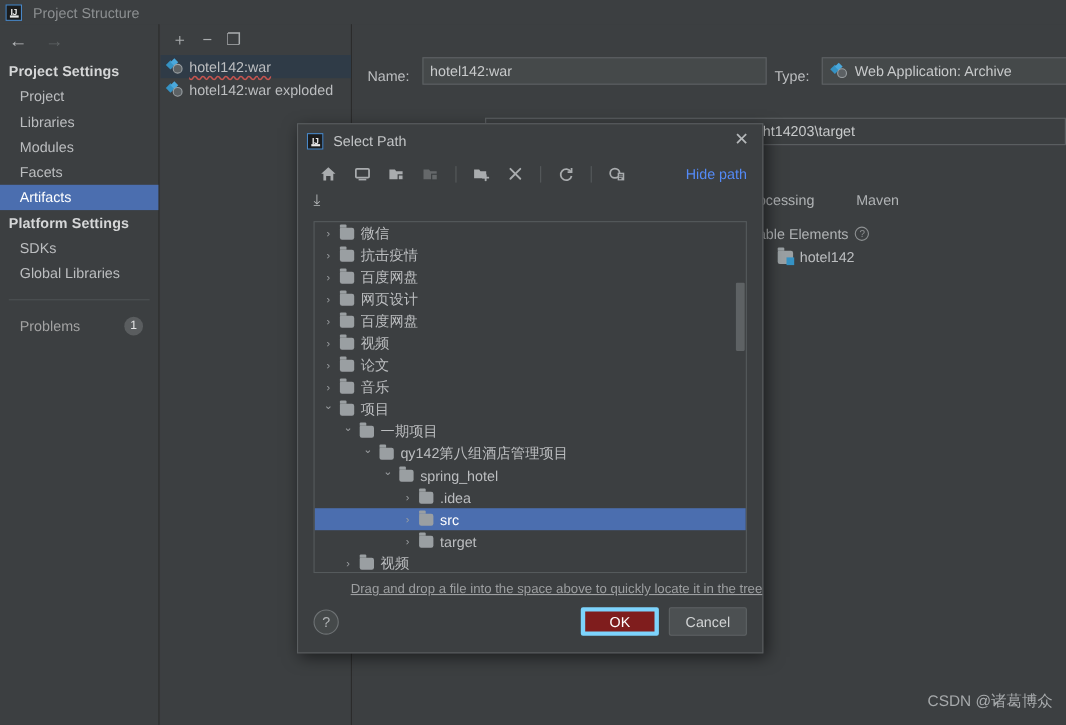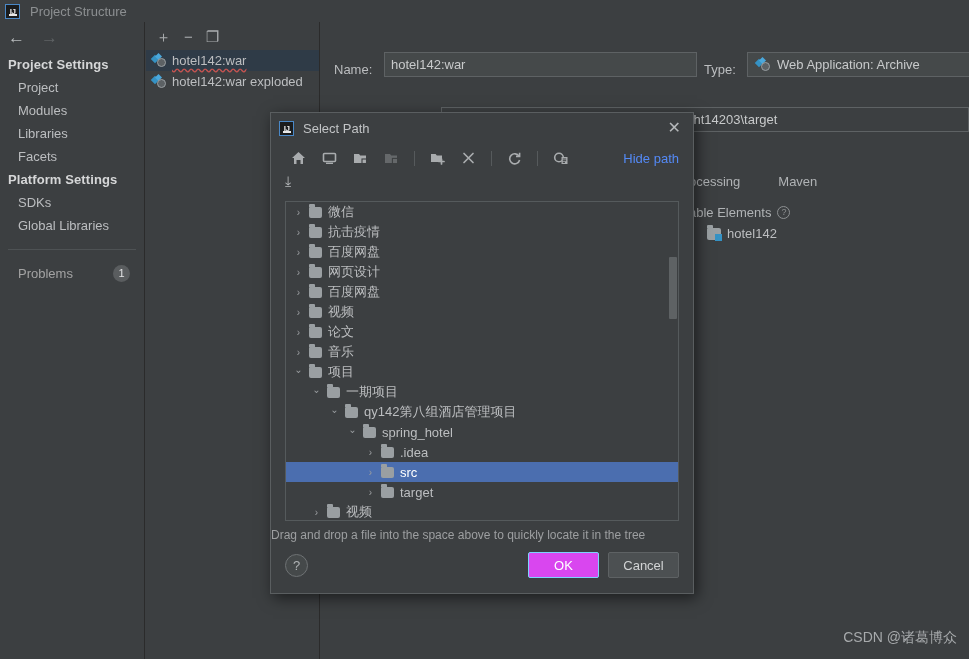--- a/index.html
+++ b/index.html
@@ -143,33 +143,33 @@
   .trow.sel { background: #4b6eaf; color: #ffffff; }
   .twist { width: 13px; text-align: center; color: #9a9da0; font-size: 10px; flex: none; }
   .twist.open { font-size: 10px; }
   .fold {
     width: 13px; height: 11px; background: #9a9fa2; border-radius: 1px 2px 2px 2px;
     position: relative; flex: none; margin-right: 6px;
   }
   .fold::before { content:""; position:absolute; left:0; top:-3px; width:6px; height:3px; background:#9a9fa2; border-radius:1px 1px 0 0; }
   .tscroll { position: absolute; right: 1px; top: 55px; width: 8px; height: 62px; background: #5e6264; border-radius: 1px; }
 
-  .hint { text-align: left; font-size: 12px; color: #9d9fa1; margin-top: 7px; }
+  .hint { text-align: right; font-size: 12px; color: #9d9fa1; margin-top: 7px; text-decoration: underline; }
   .dlg-footer { position: absolute; left: 0; bottom: 0; width: 100%; height: 56px; display: flex; align-items: center; padding: 0 14px; }
   .help-btn {
     width: 23px; height: 23px; border-radius: 50%; border: 1px solid #6e7274;
     color: #b0b3b5; font-size: 13px; line-height: 21px; text-align: center; background: #45494a;
   }
   .fspacer { flex: 1; }
   .btn {
     height: 26px; min-width: 71px; font-size: 13px; border-radius: 2px;
     display: flex; align-items: center; justify-content: center;
     font-family: "Liberation Sans", sans-serif;
   }
-  .btn.ok { background: #d946ef; border: 1px solid #7dd3fc; color: #ffffff; margin-right: 9px; }
+  .btn.ok { background: #7f1d1d; border: 4px solid #7dd3fc; color: #ffffff; margin-right: 9px; }
   .btn.cancel { background: #4c5052; border: 1px solid #5e6264; color: #d2d4d5; }
 
   .watermark { position: absolute; right: 12px; bottom: 12px; font-size: 14px; color: #a7aaac; }
 </style>
 </head>
 <body>
 
 <div id="root">
 
   <div class="titlebar">
@@ -178,23 +178,24 @@
   </div>
 
   <div class="sidebar">
     <div class="nav-arrows">
       <span class="arrow on">←</span>
       <span class="arrow off">→</span>
     </div>
 
     <div class="grp-head">Project Settings</div>
     <div class="nav-item">Project</div>
+    <div class="nav-item">Libraries</div>
     <div class="nav-item">Modules</div>
-    <div class="nav-item">Libraries</div>
     <div class="nav-item">Facets</div>
+    <div class="nav-item sel">Artifacts</div>
 
     <div class="grp-head">Platform Settings</div>
     <div class="nav-item">SDKs</div>
     <div class="nav-item">Global Libraries</div>
 
     <div class="sb-sep"></div>
     <div class="problems-row">
       <span class="lbl">Problems</span>
       <span class="badge">1</span>
     </div>

